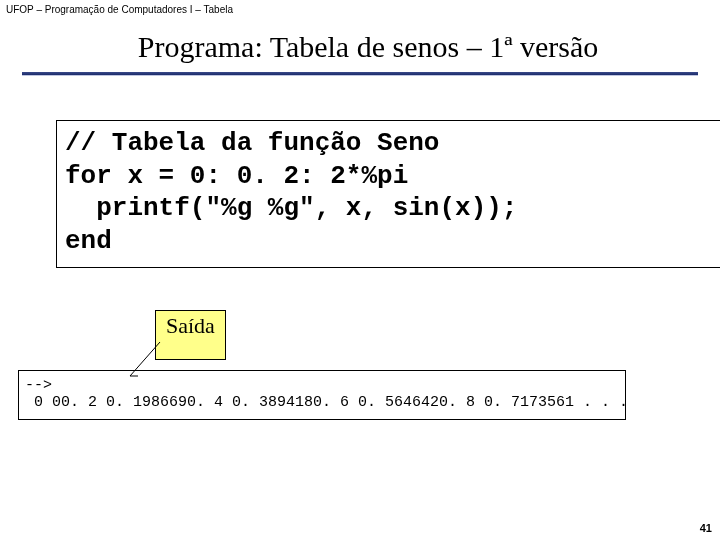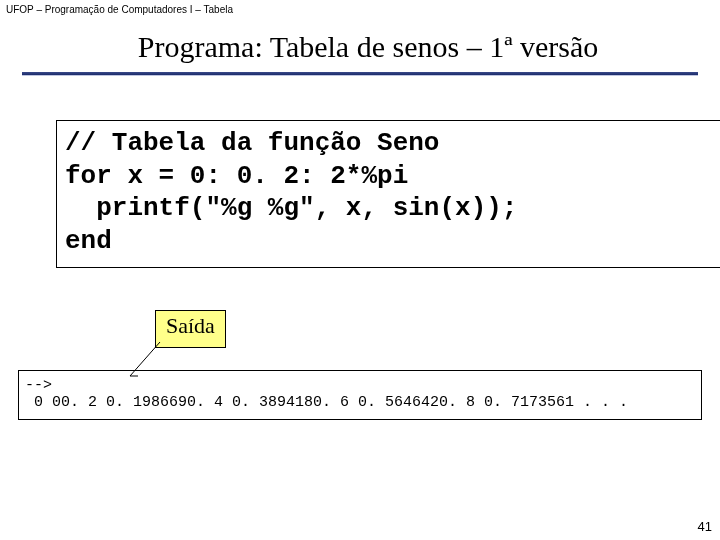--- a/index.html
+++ b/index.html
@@ -40,44 +40,45 @@
     white-space: pre;
     color: #000;
   }
   .saida-box {
     position: absolute;
     top: 310px; left: 155px;
     border: 1.5px solid #000;
     background: #ffff8a;
     font-family: "Times New Roman", serif;
     font-size: 22px;
-    padding: 2px 10px 8px 10px;
+    padding: 2px 10px 20px 10px;
   }
   .callout-line {
     position: absolute;
     top: 340px; left: 128px;
     width: 54px; height: 40px;
     pointer-events: none;
   }
   .output-box {
     position: absolute;
     top: 370px; left: 18px;
-    width: 684px;
+    width: 608px;
     border: 1.5px solid #000;
     font-family: "Courier New", monospace;
     font-size: 15px;
     padding: 6px 6px 8px 6px;
     white-space: pre;
     color: #000;
   }
   .page-num {
     position: absolute;
     bottom: 6px; right: 8px;
-    font-size: 13px;
+    font-size: 11px;
     color: #000;
+    font-weight: bold;
   }
 </style>
 </head>
 <body>
 
 <div class="header-label">UFOP – Programação de Computadores I – Tabela</div>
 
 <div class="title">Programa: Tabela de senos – 1ª versão</div>
 <div class="title-underline"></div>
 

